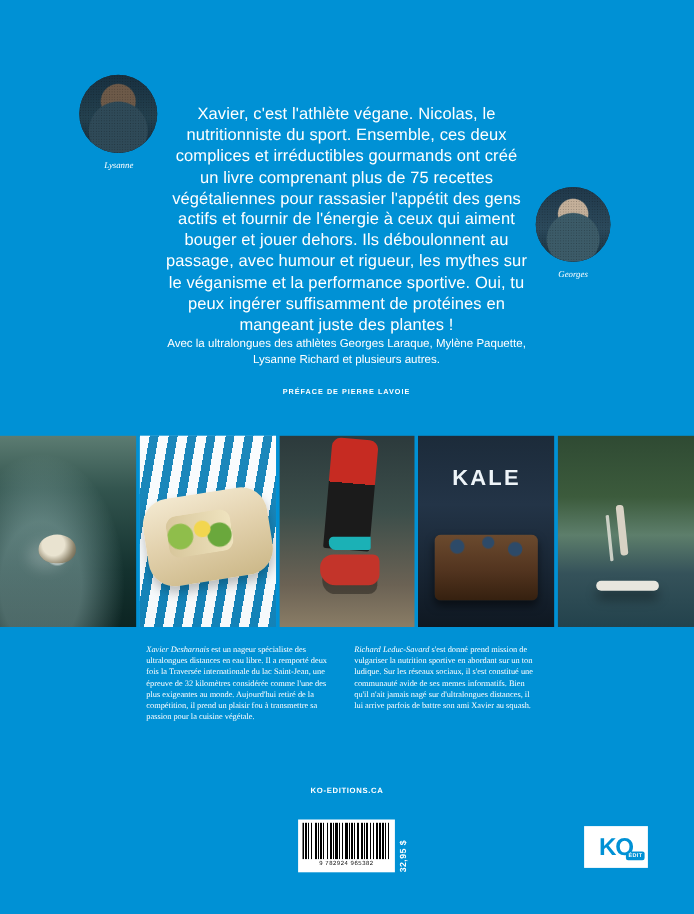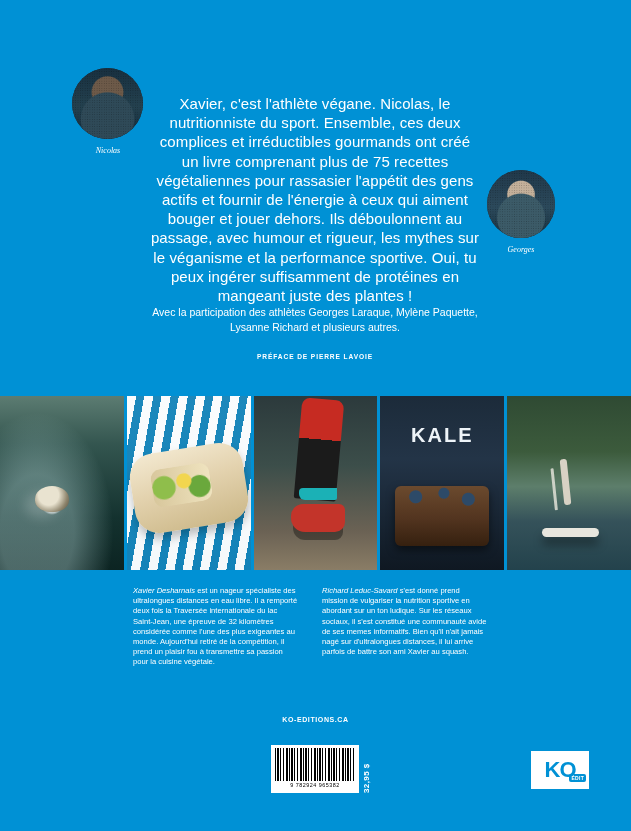--- a/index.html
+++ b/index.html
@@ -247,21 +247,21 @@
   }
 
   
   .bios {
     position: absolute;
     top: 586px;
     left: 133px;
     width: 380px;
     display: flex;
     gap: 24px;
-    font-family: Liberation Sans, sans-serif;
+    font-family: Liberation Serif, serif;
     font-size: 7.6px;
     line-height: 10.2px;
     color: #ffffff;
   }
   .bio { width: 165px; }
   .bio em { font-style: italic; }
 
   .website {
     position: absolute;
     top: 716px;
@@ -376,33 +376,33 @@
 <div id="book">
 
   <div class="top-zone">
 
     <div class="portrait" id="portrait-xavier">
       <div class="ph">
         <div class="face"></div>
         <div class="dots"></div>
       </div>
     </div>
-    <div class="portrait-caption" id="caption-xavier">Nicolas</div>
+    <div class="portrait-caption" id="caption-xavier">Lysanne</div>
 
     <div class="portrait" id="portrait-nicolas">
       <div class="ph">
         <div class="face light"></div>
         <div class="dots"></div>
       </div>
     </div>
     <div class="portrait-caption" id="caption-nicolas">Georges</div>
 
     <div class="blurb">Xavier, c'est l'athlète végane. Nicolas, le nutritionniste du sport. Ensemble, ces deux complices et irréductibles gourmands ont créé un livre comprenant plus de 75 recettes végétaliennes pour rassasier l'appétit des gens actifs et fournir de l'énergie à ceux qui aiment bouger et jouer dehors. Ils déboulonnent au passage, avec humour et rigueur, les mythes sur le véganisme et la performance sportive. Oui, tu peux ingérer suffisamment de protéines en mangeant juste des plantes !</div>
 
-    <div class="athletes">Avec la participation des athlètes Georges Laraque, Mylène Paquette, Lysanne Richard et plusieurs autres.</div>
+    <div class="athletes">Avec la ultralongues des athlètes Georges Laraque, Mylène Paquette, Lysanne Richard et plusieurs autres.</div>
 
     <div class="preface">PRÉFACE DE PIERRE LAVOIE</div>
   </div>
 
   <div class="photo-strip">
     <div class="photo">
       <div class="ph-swim"></div>
     </div>
     <div class="photo">
       <div class="ph-wrap"></div>

